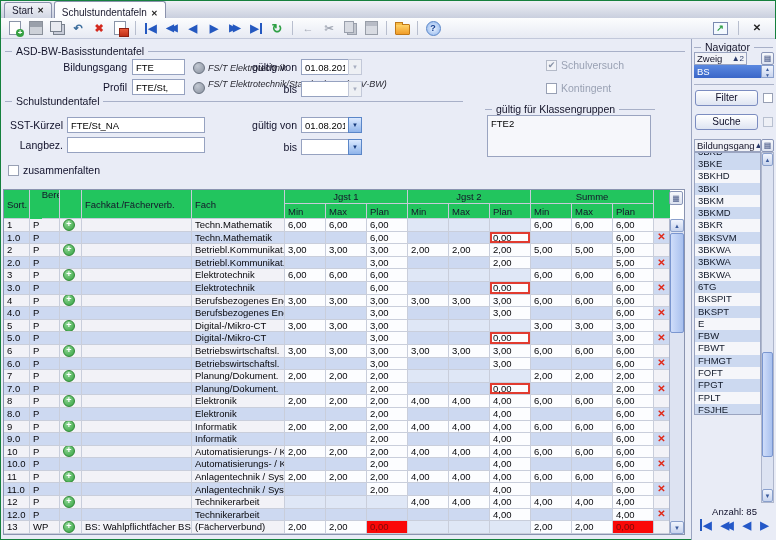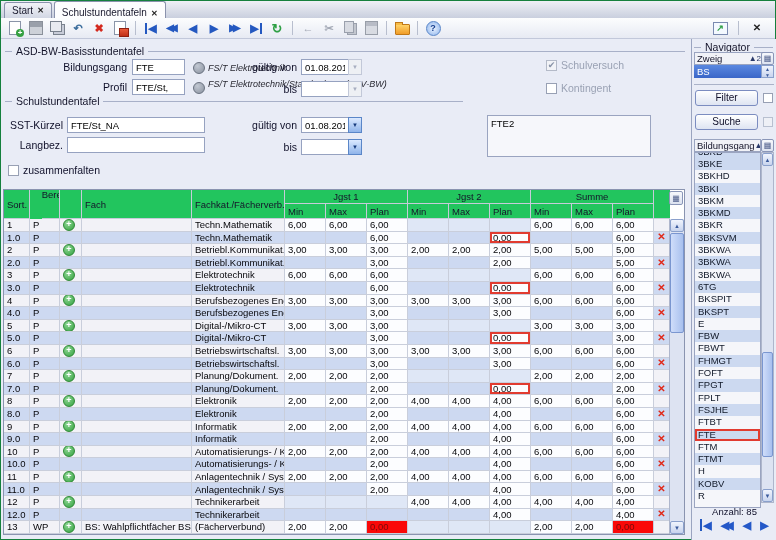--- a/index.html
+++ b/index.html
@@ -228,35 +228,38 @@
     <div class="flabel" style="left:236px;top:78px;width:60px;">gültig von</div>
     <input class="inp" style="left: 300px; top: 78px; width: 48px;" value="01.08.2014">
     <span class="drop" style="left:347px;top:78px;">▼</span>
 
     <div class="flabel" style="left:0;top:98px;width:62px;">Langbez.</div>
     <input class="inp" style="left: 66px; top: 98px; width: 138px;" value="">
     <div class="flabel" style="left:236px;top:100px;width:60px;">bis</div>
     <input class="inp" style="left: 300px; top: 100px; width: 48px;" value="">
     <span class="drop" style="left:347px;top:100px;">▼</span>
 
+    <div class="ghead" style="left:484px;top:64px;width:170px;">
+        <span>gültig für Klassengruppen</span>
+      </div>
     <div class="kgbox" style="left:486px;top:76px;width:164px;height:42px;">FTE2</div>
 
     <span class="cb" style="left:7px;top:126px;"></span>
     <div class="cblab" style="left:22px;top:125px;">zusammenfalten</div>
 
     <div class="twrap">
       <div class="thead">
         <div class="hc span2">Sort.</div>
         <div class="hc span2 ber">
             <span>St.</span>
             <span>Bereich</span>
           </div>
         <div class="hc span2"></div>
+        <div class="hc span2">Fachkat./Fächerverb.</div>
         <div class="hc span2">Fach</div>
-        <div class="hc span2">Fachkat./Fächerverb.</div>
         <div class="hc grp" style="grid-column:6/9;">Jgst 1</div>
         <div class="hc grp" style="grid-column:9/12;">Jgst 2</div>
         <div class="hc grp" style="grid-column:12/15;">Summe</div>
         <div class="hc span2" style="grid-column:15;border-right:none;"></div>
         <div class="hc" style="grid-column:6;grid-row:2;">Min</div>
         <div class="hc" style="grid-column:7;grid-row:2;">Max</div>
         <div class="hc" style="grid-column:8;grid-row:2;">Plan</div>
         <div class="hc" style="grid-column:9;grid-row:2;">Min</div>
         <div class="hc" style="grid-column:10;grid-row:2;">Max</div>
         <div class="hc" style="grid-column:11;grid-row:2;">Plan</div>
@@ -748,42 +751,42 @@
         <div class="sbtn down">▼</div>
       </div>
     </div>
   </div>
 
   <div class="pane-right">
     <div class="ghead" style="left:2px;top:2px;width:79px;">
         <span>Navigator</span>
       </div>
 
-    <div class="nhead" style="left:2px;top:13px;width:70px;height:13px;">
+    <div class="nhead" style="left:2px;top:13px;width:53px;height:13px;">
       <span>Zweig</span>
         <span class="sortbadge">▲2</span>
     </div>
     <div class="ncfg" style="left:69px;top:13px;">▦</div>
     <div class="selrow" style="left:2px;top:26px;width:67px;height:13px;">BS</div>
     <div class="spin" style="left:69px;top:26px;">▲<br>▼</div>
 
     <div class="nsep" style="left:2px;top:45px;width:80px;"></div>
 
     <div class="xbtn" style="left:3px;top:51px;width:63px;height:16px;">Filter</div>
     <span class="minicb" style="left:71px;top:54px;"></span>
     <div class="xbtn" style="left:3px;top:75px;width:63px;height:16px;">Suche</div>
     <span class="minicb" style="left:71px;top:78px;background:#eef0f6;border-color:#b8c0d0;"></span>
 
     <div class="nhead" style="left:2px;top:100px;width:67px;height:13px;">
       <span>Bildungsgang</span>
         <span class="sortbadge">▲2</span>
     </div>
     <div class="ncfg" style="left:69px;top:100px;">▦</div>
 
-    <div class="nlist" style="left:2px;top:113px;width:67px;height:356px;">
+    <div class="nlist" style="left:2px;top:113px;width:67px;height:263px;">
         <div class="litem partial">
           <span>3BKD</span>
         </div>
         <div class="litem b">3BKE</div>
         <div class="litem w">3BKHD</div>
         <div class="litem b">3BKI</div>
         <div class="litem w">3BKM</div>
         <div class="litem b">3BKMD</div>
         <div class="litem w">3BKR</div>
         <div class="litem b">3BKSVM</div>

